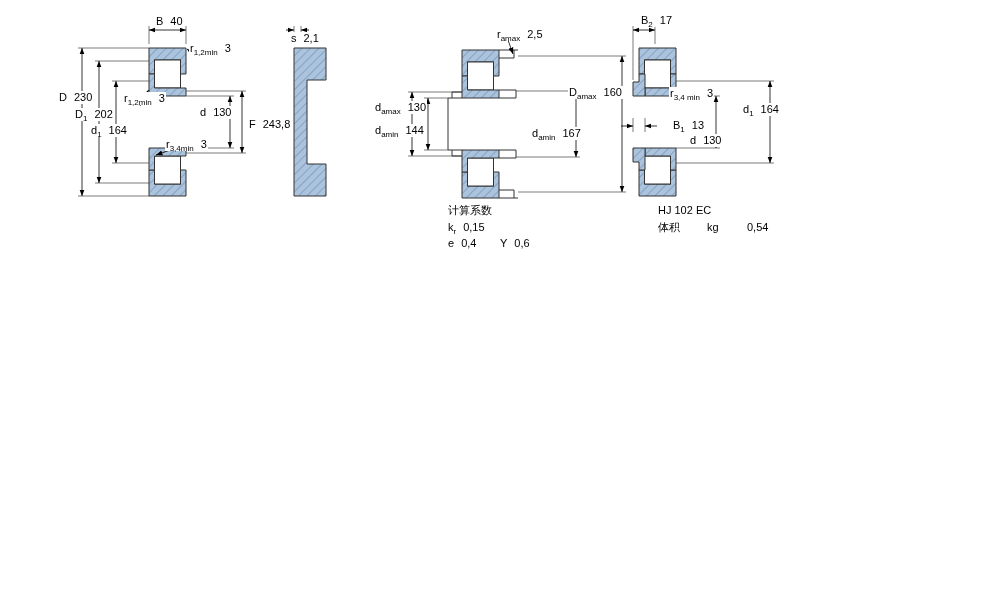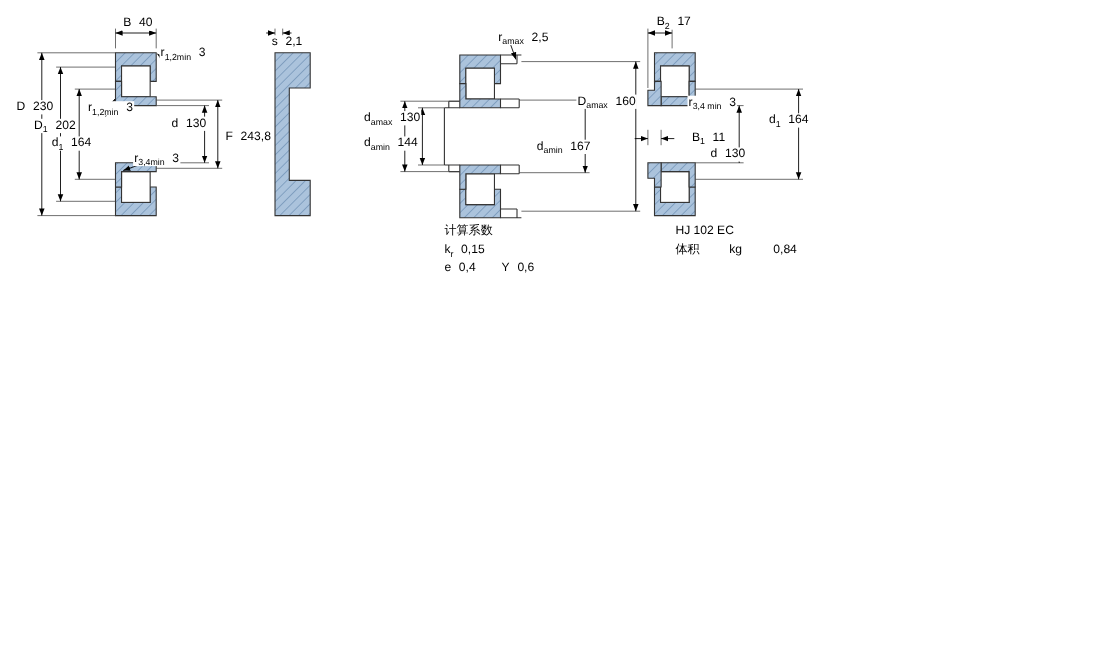--- a/index.html
+++ b/index.html
@@ -1,17 +1,17 @@
 <!DOCTYPE html>
 <html><head>
 <meta charset="utf-8">
 <style>
   html,body{margin:0;padding:0;background:#fff;}
   .stage{position:relative;width:800px;height:600px;background:#ffffff;overflow:hidden;
-         font-family:"Liberation Sans",sans-serif;}
+         font-family:"Liberation Sans",sans-serif;margin-left:44px;}
   svg.drawing{position:absolute;left:0;top:0;}
   .ring{fill:url(#hatchfill);stroke:#333;stroke-width:1;}
   .roller{fill:#ffffff;stroke:#333;stroke-width:1;}
   .outline{stroke:#333;stroke-width:1;fill:none;}
   .dim{stroke:#000;stroke-width:0.8;fill:none;}
   .ext{stroke:#444;stroke-width:0.7;fill:none;}
   .lbl{position:absolute;font-size:11px;line-height:13px;color:#000;white-space:nowrap;
        background:#fff;padding:0 1px;}
   .lbl sub{font-size:8px;line-height:0;}
   .lbl .v{margin-left:7px;}
@@ -131,21 +131,21 @@
   <div class="lbl" style="left:487px;top:127px"><span>d</span><sub>amin</sub><span class="v">167</span></div>
 
   <div class="lbl" style="left:403px;top:204px"><span>计算系数</span></div>
   <div class="lbl" style="left:403px;top:221px"><span>k</span><sub>r</sub><span class="v">0,15</span></div>
   <div class="lbl" style="left:403px;top:237px"><span>e</span><sub></sub><span class="v">0,4</span></div>
   <div class="lbl" style="left:455px;top:237px"><span>Y</span><sub></sub><span class="v">0,6</span></div>
 
   <div class="lbl" style="left:596px;top:14px"><span>B</span><sub>2</sub><span class="v">17</span></div>
   <div class="lbl" style="left:625px;top:87px"><span>r</span><sub>3,4 min</sub><span class="v">3</span></div>
   <div class="lbl" style="left:698px;top:103px"><span>d</span><sub>1</sub><span class="v">164</span></div>
-  <div class="lbl" style="left:628px;top:119px"><span>B</span><sub>1</sub><span class="v">11</span></div>
+  <div class="lbl" style="left:628px;top:119px"><span>B</span><sub>1</sub><span class="v">13</span></div>
   <div class="lbl" style="left:645px;top:134px"><span>d</span><sub></sub><span class="v">130</span></div>
 
   <div class="lbl" style="left:613px;top:204px"><span>HJ 102 EC</span></div>
   <div class="lbl" style="left:613px;top:221px"><span>体积</span></div>
   <div class="lbl" style="left:662px;top:221px"><span>kg</span></div>
-  <div class="lbl" style="left:702px;top:221px"><span>0,84</span></div>
+  <div class="lbl" style="left:702px;top:221px"><span>0,54</span></div>
 
 </div>
 
 </body></html>

